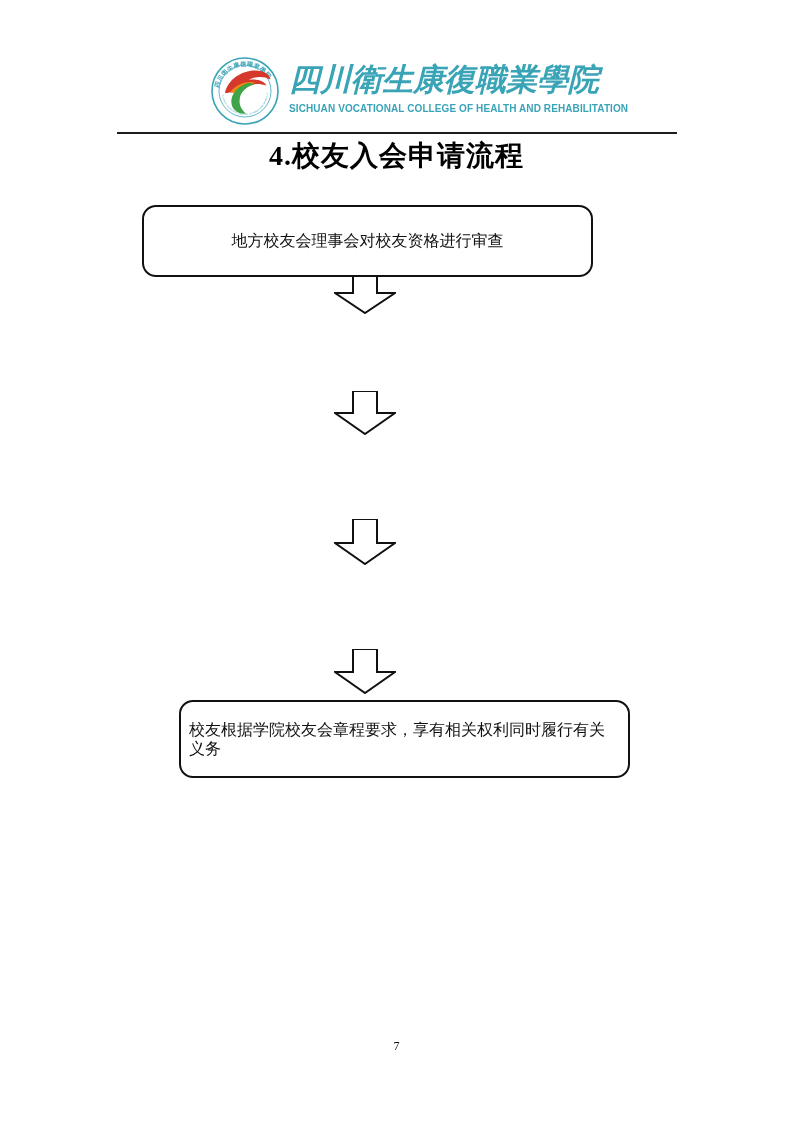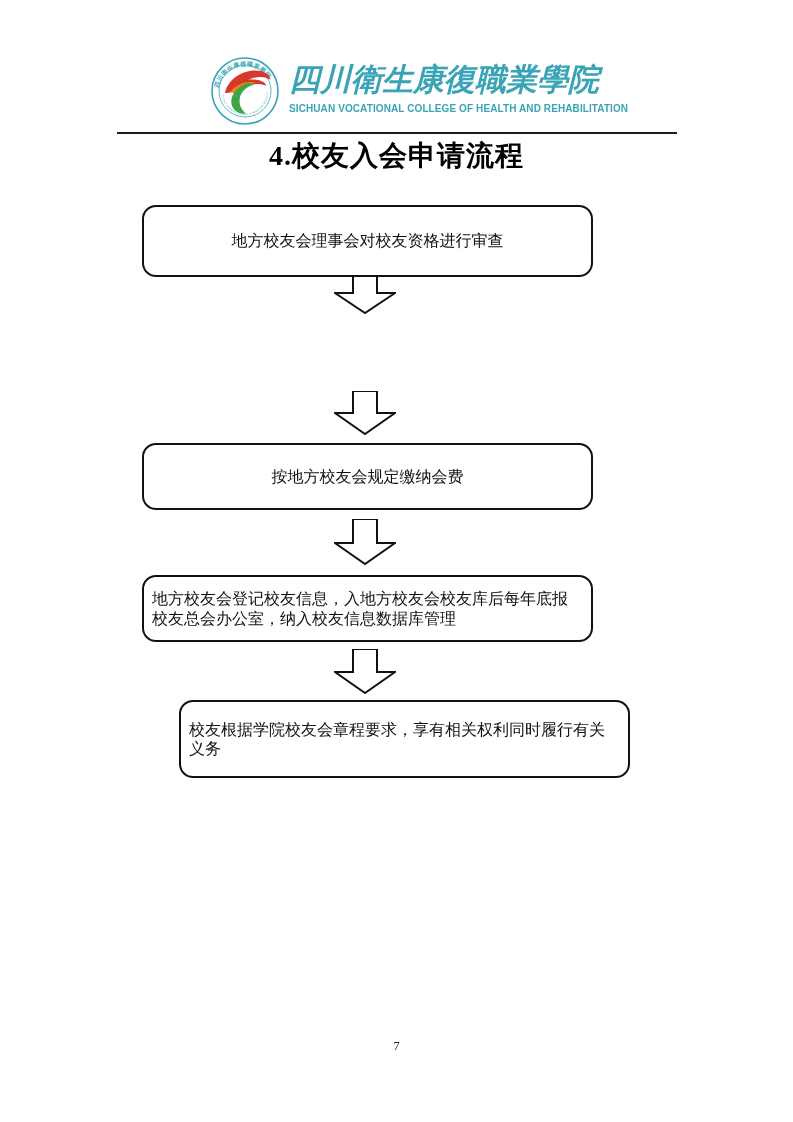--- a/index.html
+++ b/index.html
@@ -150,33 +150,27 @@
     </svg>
   </div>
 
 
   <div class="flow-arrow a2">
     <svg viewBox="0 0 62 44" preserveAspectRatio="none">
       <polygon points="19,0 43,0 43,22 61,22 31,43 1,22 19,22" fill="#ffffff" stroke="#111" stroke-width="2" stroke-linejoin="miter"></polygon>
     </svg>
   </div>
 
-  <div class="flow-box b3 center">
-    <span>按地方校友会规定缴纳会费</span>
-  </div>
 
   <div class="flow-arrow a3">
     <svg viewBox="0 0 62 46" preserveAspectRatio="none">
       <polygon points="19,0 43,0 43,24 61,24 31,45 1,24 19,24" fill="#ffffff" stroke="#111" stroke-width="2" stroke-linejoin="miter"></polygon>
     </svg>
   </div>
 
-  <div class="flow-box b4 left">
-    <span>地方校友会登记校友信息，入地方校友会校友库后每年底报校友总会办公室，纳入校友信息数据库管理</span>
-  </div>
 
   <div class="flow-arrow a4">
     <svg viewBox="0 0 62 45" preserveAspectRatio="none">
       <polygon points="19,0 43,0 43,23 61,23 31,44 1,23 19,23" fill="#ffffff" stroke="#111" stroke-width="2" stroke-linejoin="miter"></polygon>
     </svg>
   </div>
 
   <div class="flow-box b5 left">
     <span>校友根据学院校友会章程要求，享有相关权利同时履行有关义务</span>
   </div>

